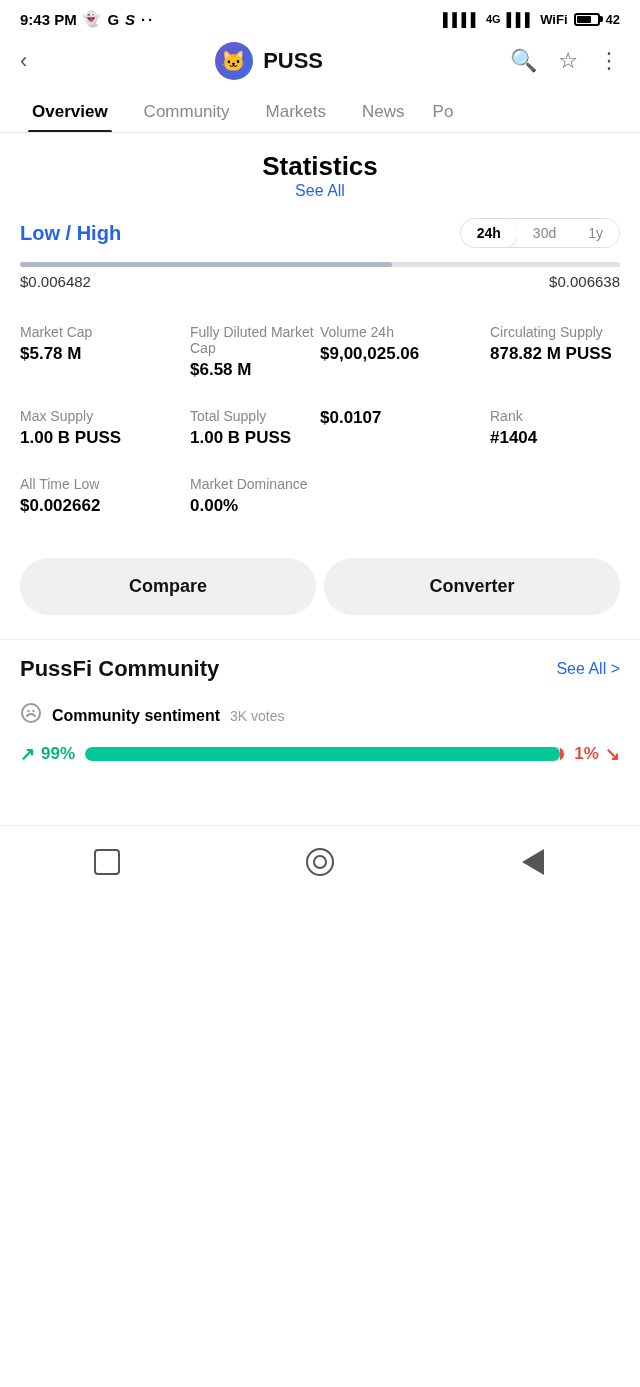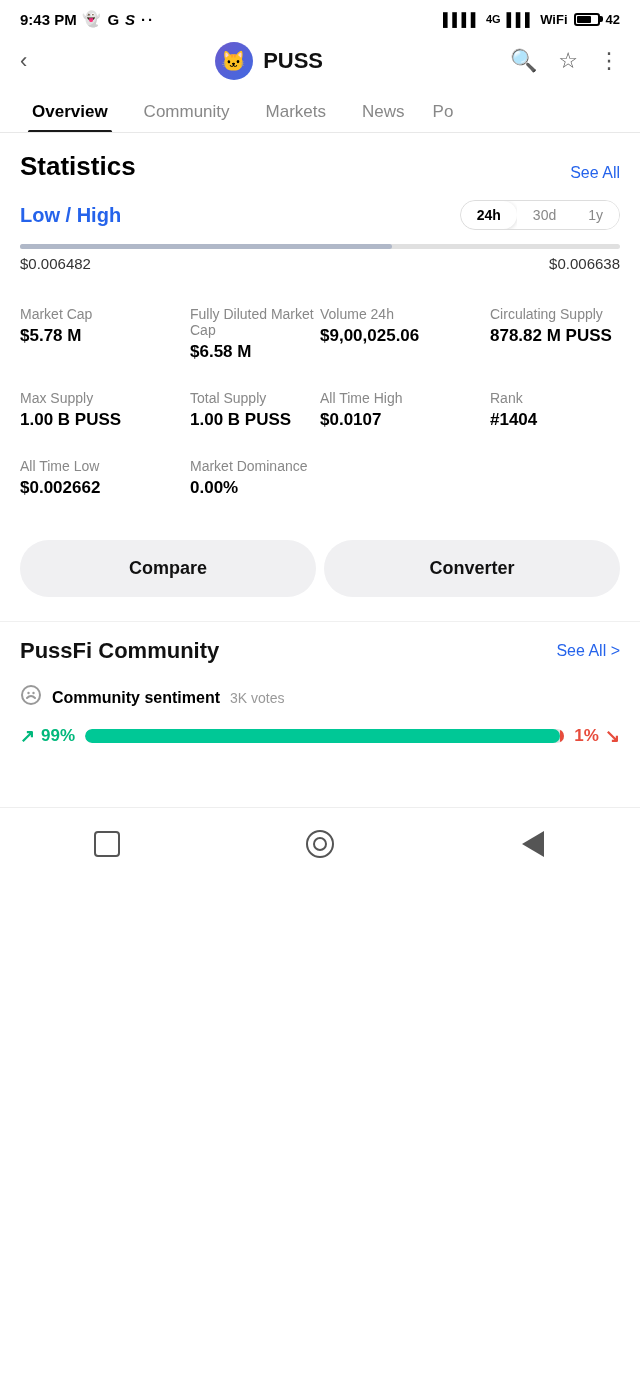--- a/index.html
+++ b/index.html
@@ -107,22 +107,23 @@
       color: #888;
       white-space: nowrap;
       overflow: hidden;
       width: 30px;
     }
 
     
     .section-header {
       display: flex;
       justify-content: space-between;
-      align-items: flex-end;
+      align-items: center;
       padding: 18px 20px 10px;
+      flex-direction: column;
     }
     .section-title {
       font-size: 26px;
       font-weight: 700;
       color: #000;
     }
     .see-all {
       font-size: 16px;
       color: #2563eb;
       cursor: pointer;
@@ -488,21 +489,20 @@
   <div class="stat-cell">
     <div class="stat-label">Max Supply</div>
     <div class="stat-value">1.00 B PUSS</div>
   </div>
   <div class="stat-cell">
     <div class="stat-label">Total Supply</div>
     <div class="stat-value">1.00 B PUSS</div>
   </div>
 
   <div class="stat-cell">
-    <div class="stat-label">All Time High</div>
     <div class="stat-value">$0.0107</div>
   </div>
   <div class="stat-cell">
     <div class="stat-label">Rank</div>
     <div class="stat-value">#1404</div>
   </div>
 
   <div class="stat-cell">
     <div class="stat-label">All Time Low</div>
     <div class="stat-value">$0.002662</div>

